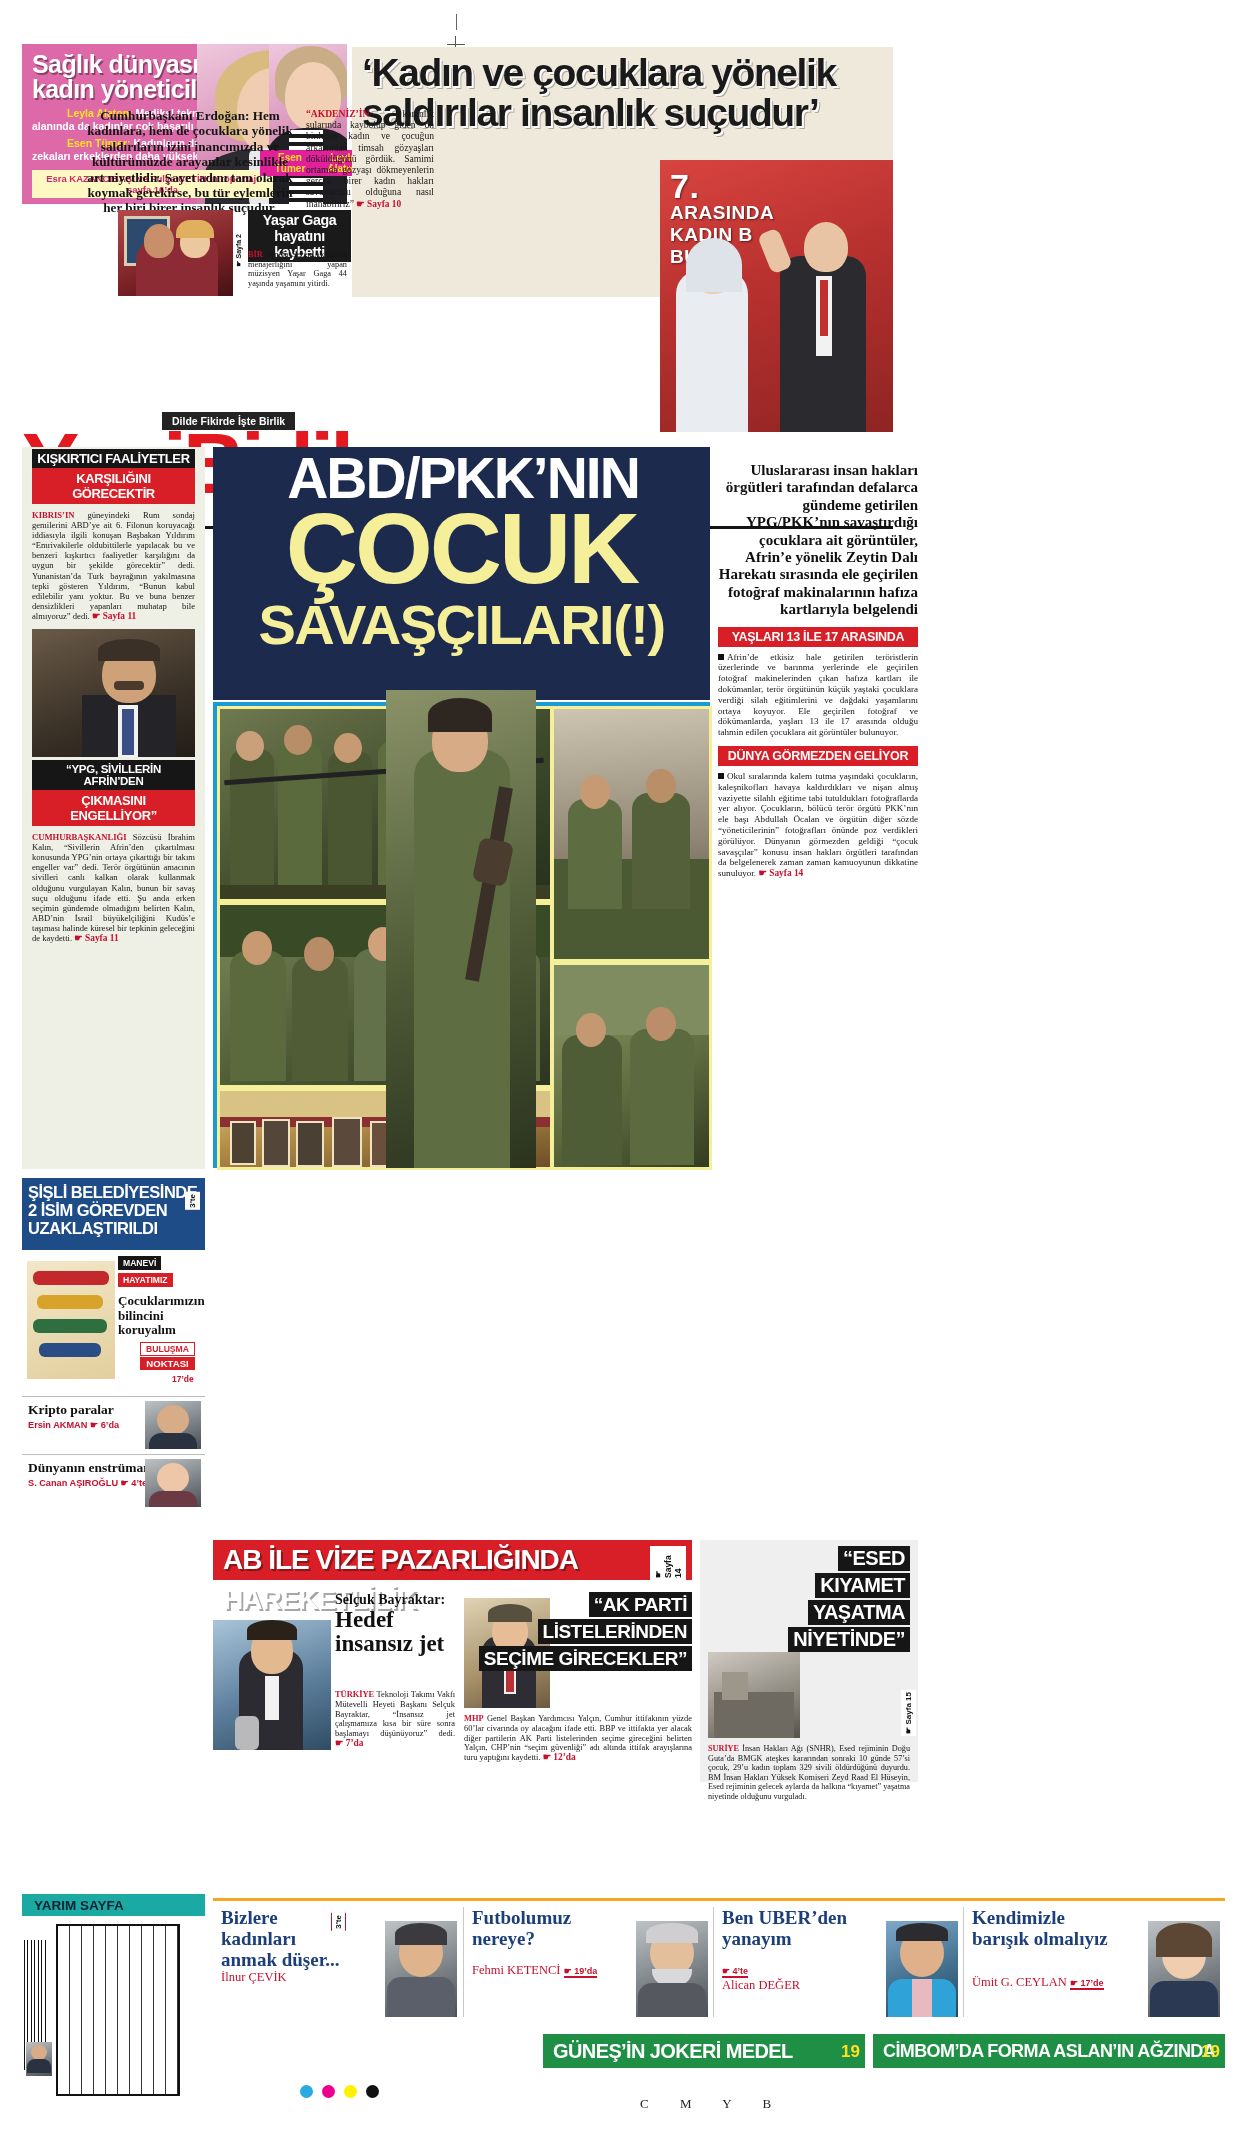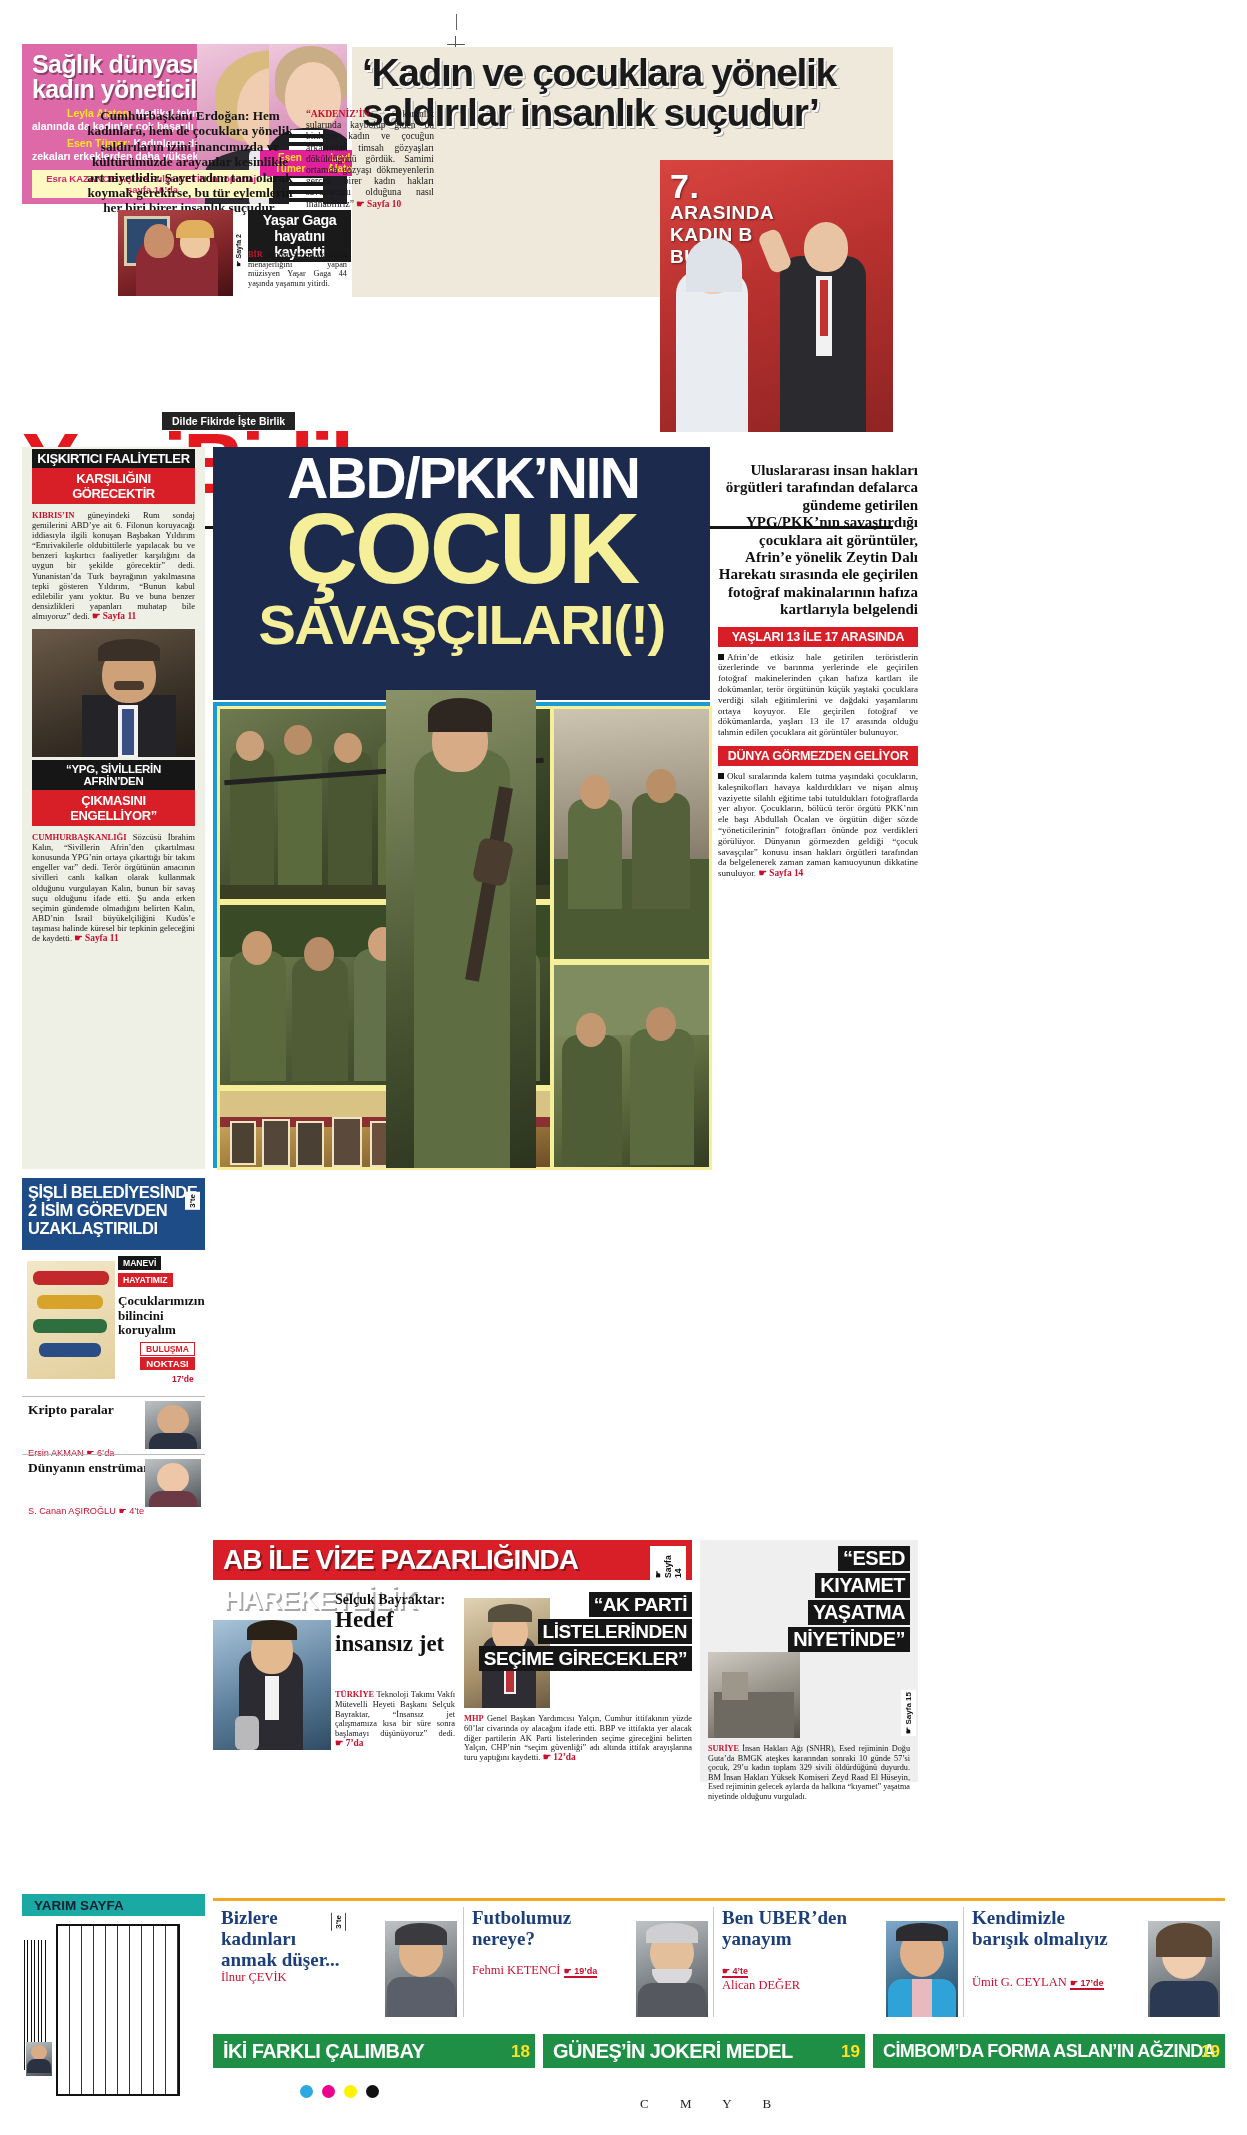--- a/index.html
+++ b/index.html
@@ -134,21 +134,21 @@
   #bulusma .b1{background:#fff;border:1.6px solid #d81e27;color:#d81e27;font-weight:bold;font-size:8.6px;
       padding:1px 5px;text-align:center;}
   #bulusma .b2{background:#d81e27;color:#fff;font-weight:bold;font-size:9.6px;padding:1px 5px;
       text-align:center;margin-top:1px;}
   #maneviArt{position:absolute;left:5px;top:5px;width:88px;height:118px;}
 
   
   .miniRow{position:absolute;width:183px;height:56px;border-top:1px solid #bbb;}
   .miniRow .t{font-family:"Liberation Serif",serif;font-weight:bold;font-size:13.5px;line-height:15px;
       color:#111;padding:5px 6px 0 6px;}
-  .miniRow .a{color:#c8102e;font-weight:normal;font-size:9.2px;padding:2px 6px;font-family:"Liberation Sans",sans-serif;margin-top:28px;}
+  .miniRow .a{color:#c8102e;font-weight:bold;font-size:9.2px;padding:2px 6px;font-family:"Liberation Sans",sans-serif;}
   .miniRow .ph{position:absolute;right:4px;top:4px;width:56px;height:48px;}
 
   
   #bulmacaHead{left:22px;top:1894px;width:183px;height:22px;background:#1aa9a3;}
   #bulmacaHead span{color:#fff;font-weight:bold;font-size:13.5px;padding:2px 6px;display:block;}
   #bulmaca{left:22px;top:1920px;width:183px;height:180px;background:#fff;}
   #grid{position:absolute;left:34px;top:4px;width:120px;height:168px;border:2px solid #111;
      background:repeating-linear-gradient(to right,#fff 0 11px,#333 11px 12px),
                 repeating-linear-gradient(to bottom,#fff 0 11px,#333 11px 12px);}
   #barcode{position:absolute;left:2px;top:20px;width:22px;height:130px;
@@ -623,24 +623,20 @@
       </div>
       <div class="colPh photo p-gray">
         <div class="abs" style="left:14px;top:10px;width:44px;height:48px;background:#f0cdae;border-radius:50%;"></div>
         <div class="abs" style="left:8px;top:2px;width:56px;height:34px;background:#5c4634;border-radius:50% 50% 0 0;"></div>
         <div class="abs" style="left:2px;top:60px;width:68px;height:36px;background:#2b3a52;border-radius:14px 14px 0 0;"></div>
       </div>
     </div>
   </div>
 
   <div class="abs" id="sportsBar">
-    <div class="sp" style="left:0;width:322px;">
-      <span class="t">İKİ FARKLI ÇALIMBAY</span>
-      <span class="n">18</span>
-    </div>
     <div class="sp" style="left:330px;width:322px;">
       <span class="t">GÜNEŞ’İN JOKERİ MEDEL</span>
       <span class="n">19</span>
     </div>
     <div class="sp" style="left:660px;width:352px;">
       <span class="t" style="font-size:18px;">CİMBOM’DA FORMA ASLAN’IN AĞZINDA</span>
       <span class="n">19</span>
     </div>
   </div>
 

